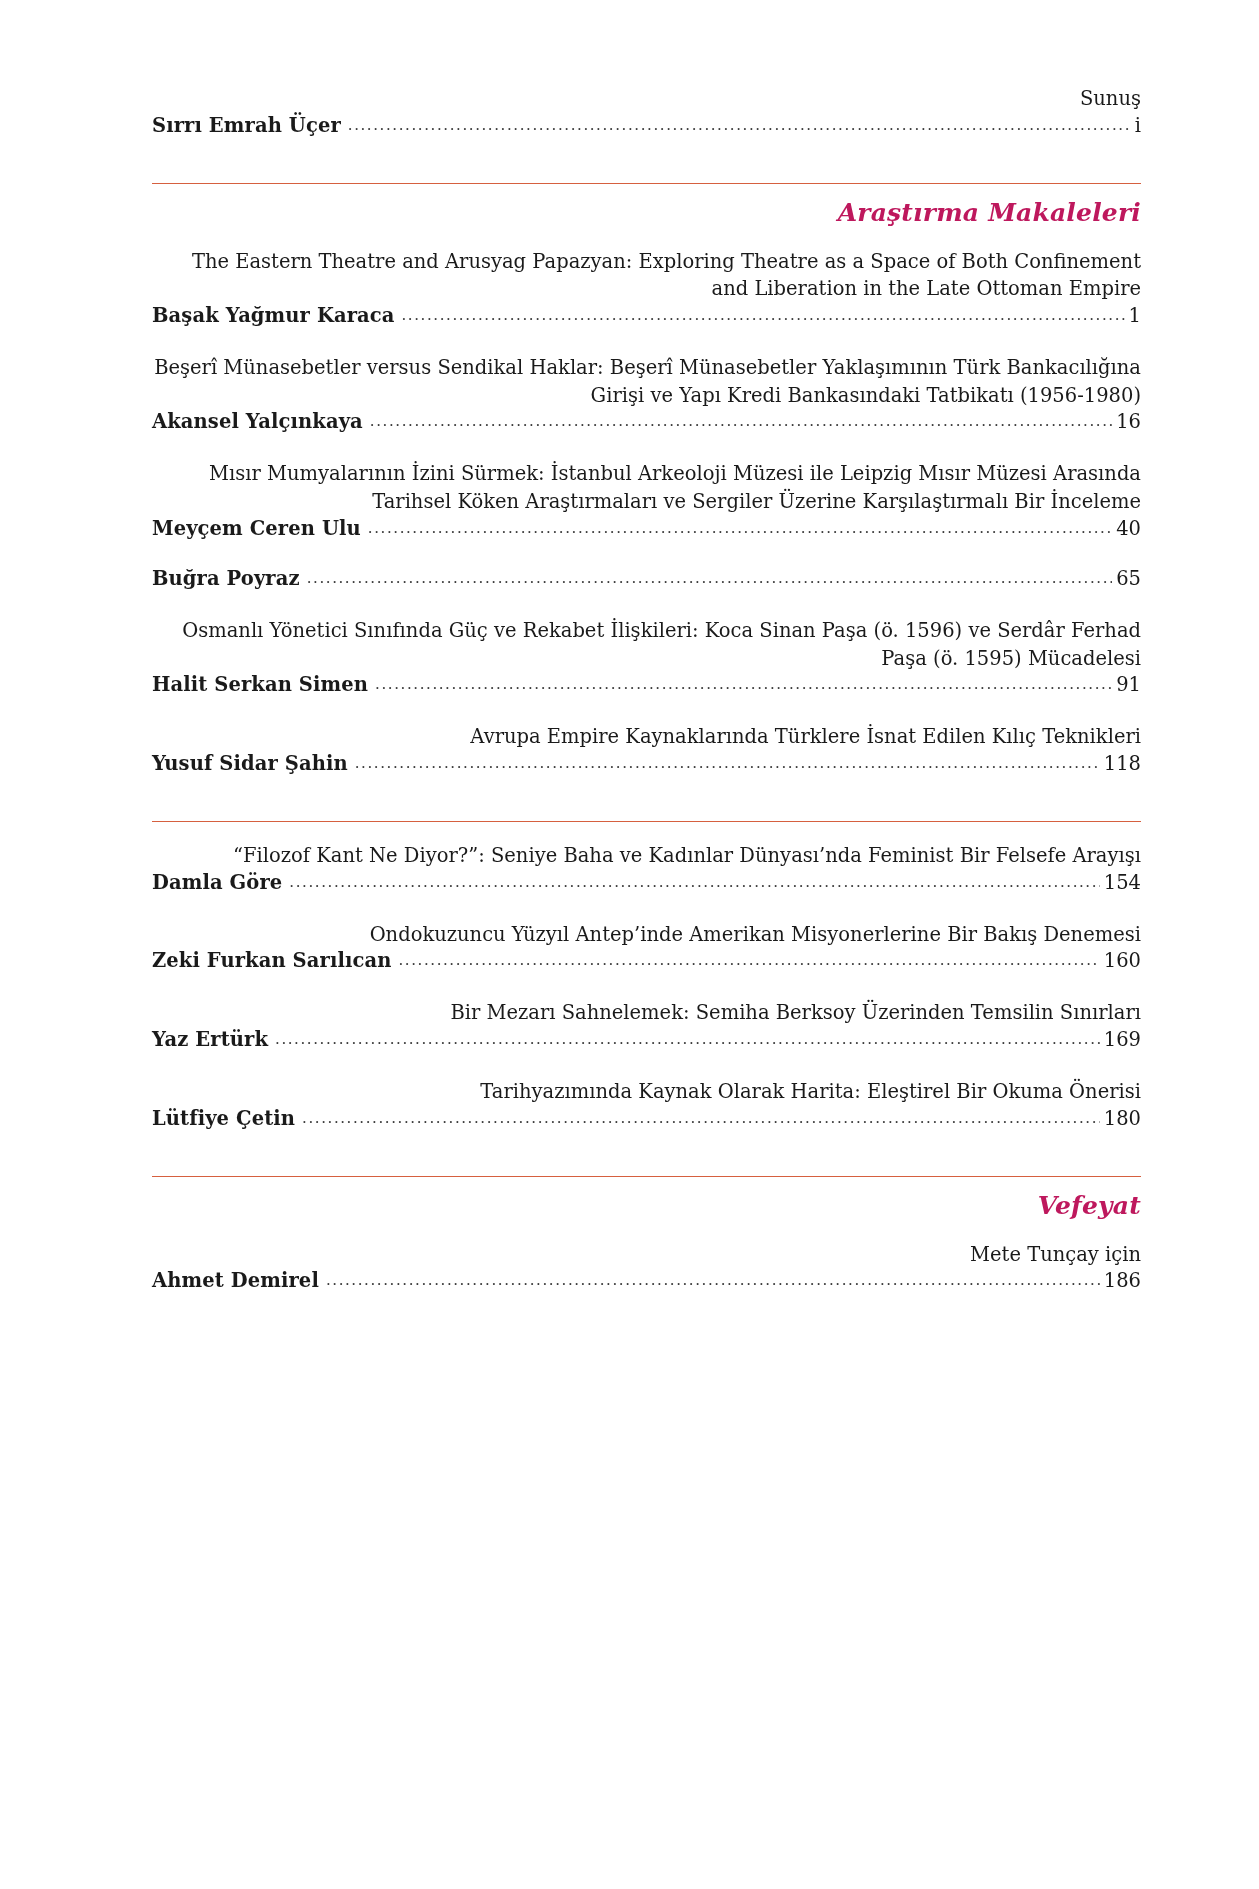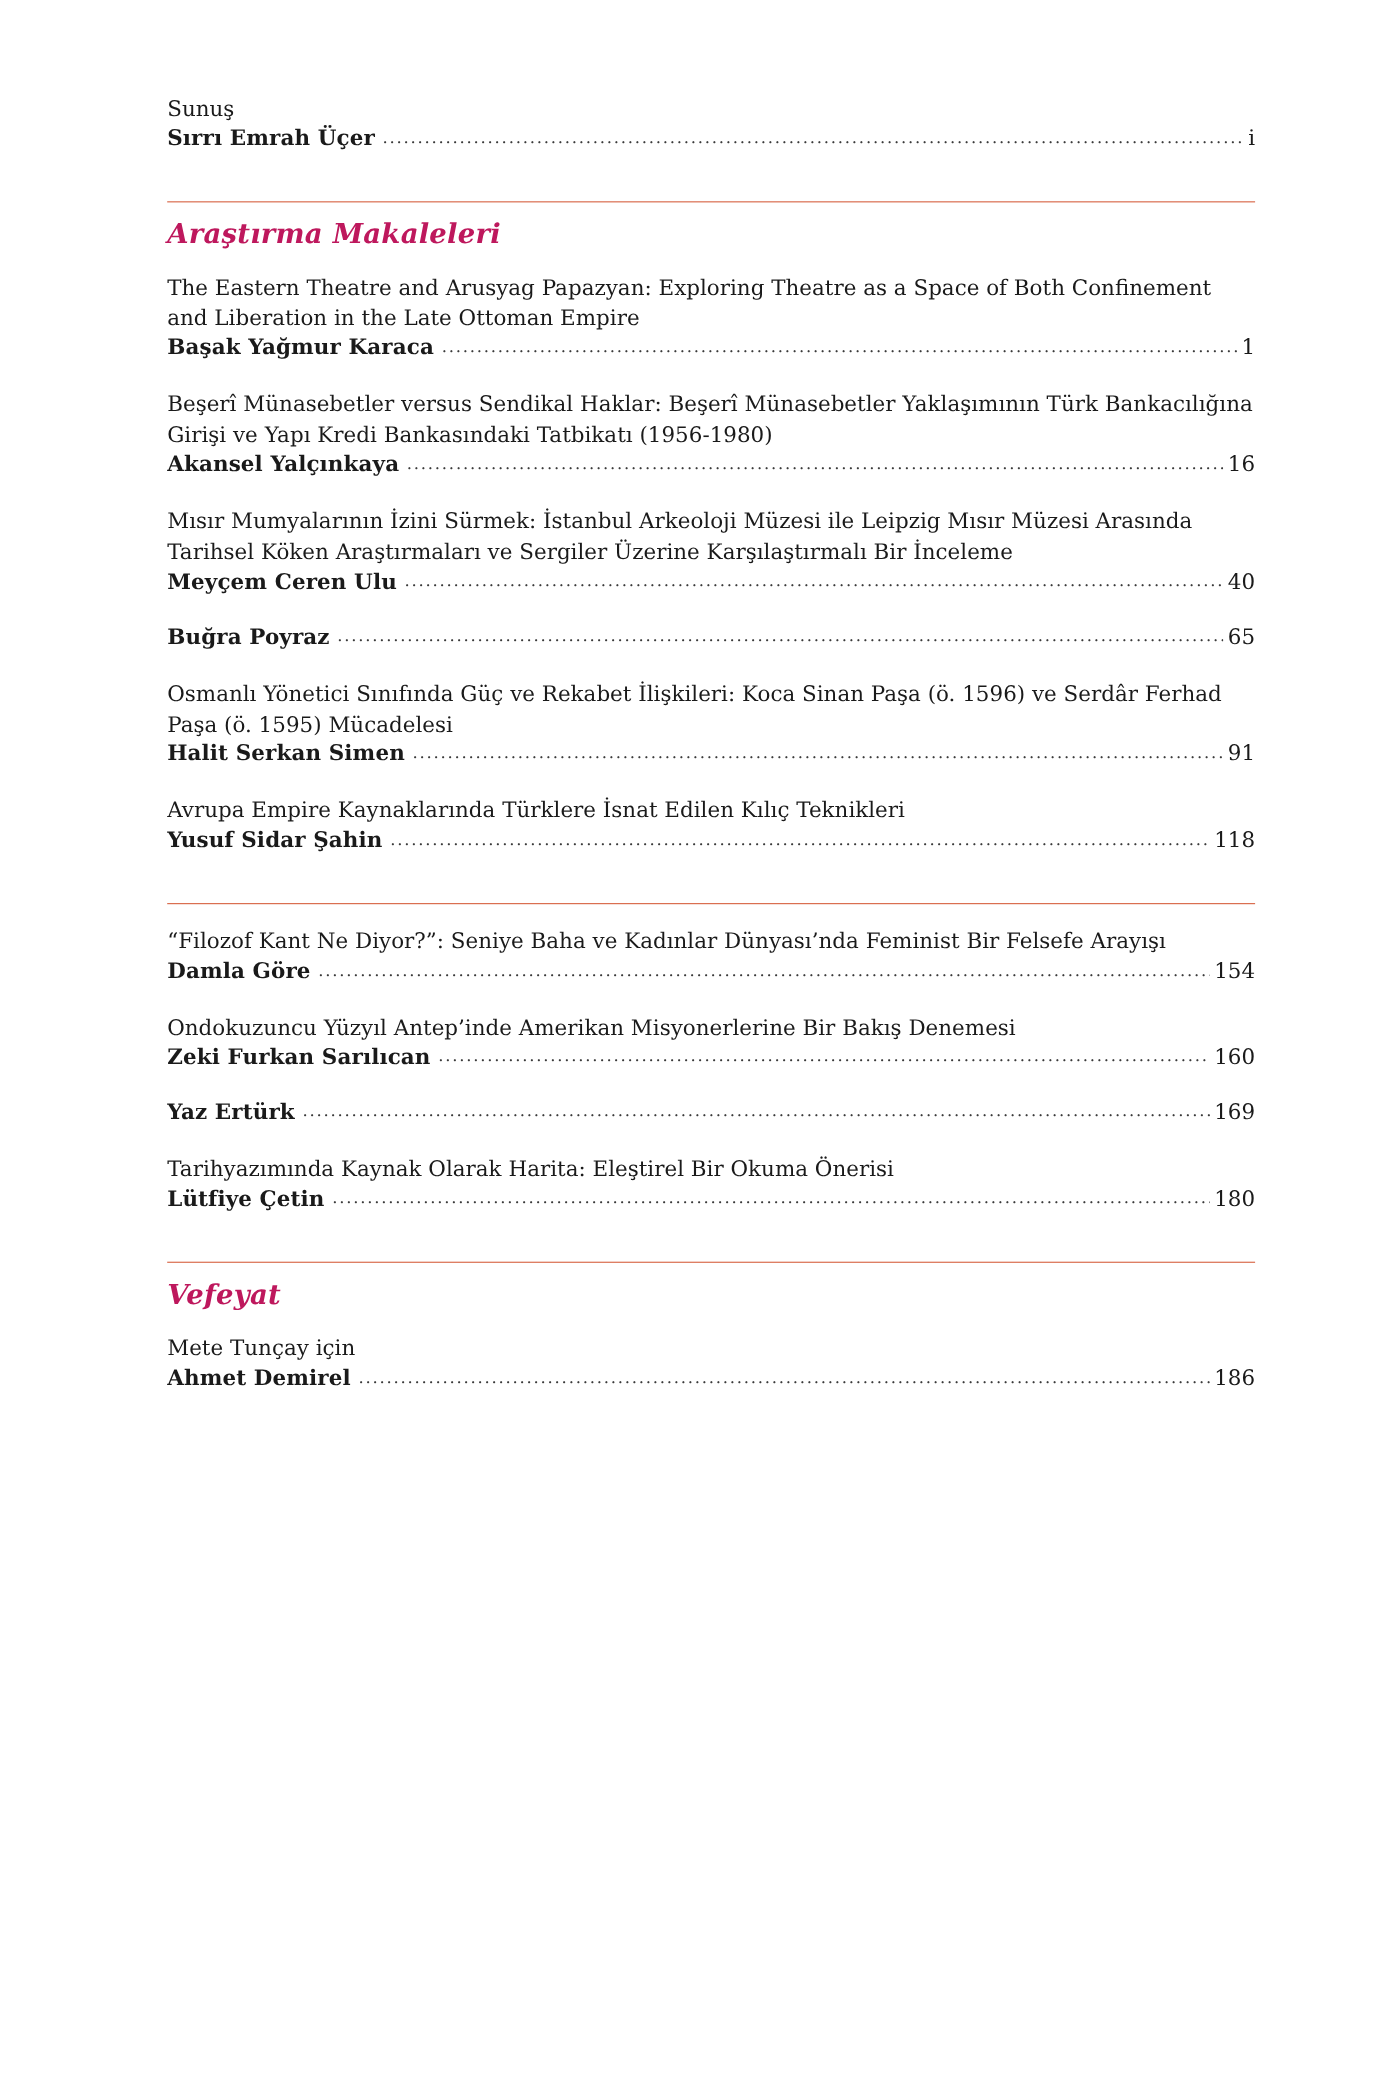--- a/index.html
+++ b/index.html
@@ -12,20 +12,21 @@
     height: 1889px;
     font-family: "DejaVu Serif", serif;
     color: #1a1a1a;
   }
   .page {
     position: relative;
     width: 1259px;
     height: 1889px;
     box-sizing: border-box;
     padding: 85px 118px 0 152px;
+    text-align: right;
   }
   .toc {
     width: 100%;
   }
 
   
   .section-head {
     margin-top: 46px;
     margin-bottom: 20px;
   }
@@ -181,20 +182,21 @@
       <div class="entry">
         <div class="entry-title">Ondokuzuncu Yüzyıl Antep’inde Amerikan Misyonerlerine Bir Bakış Denemesi</div>
         <div class="entry-line">
           <span class="entry-author">Zeki Furkan Sarılıcan</span>
           <span class="dots">......................................................................................................................................................................................................................</span>
           <span class="page-no">160</span>
         </div>
       </div>
 
       <div class="entry">
+        <div class="entry-title">Bir Mezarı Sahnelemek: Semiha Berksoy Üzerinden Temsilin Sınırları</div>
         <div class="entry-line">
           <span class="entry-author">Yaz Ertürk</span>
           <span class="dots">......................................................................................................................................................................................................................</span>
           <span class="page-no">169</span>
         </div>
       </div>
 
       <div class="entry">
         <div class="entry-title">Tarihyazımında Kaynak Olarak Harita: Eleştirel Bir Okuma Önerisi</div>
         <div class="entry-line">

